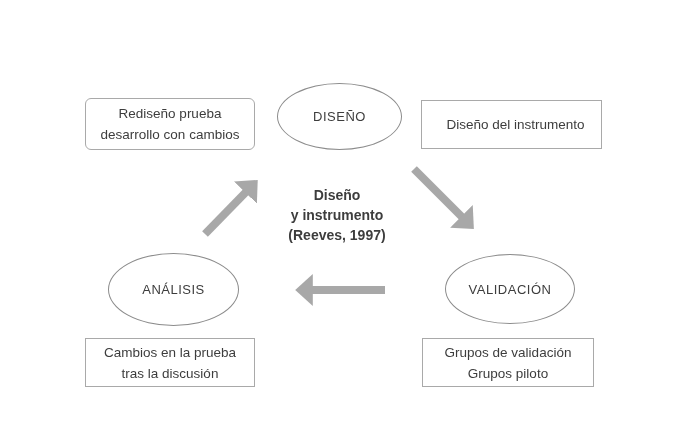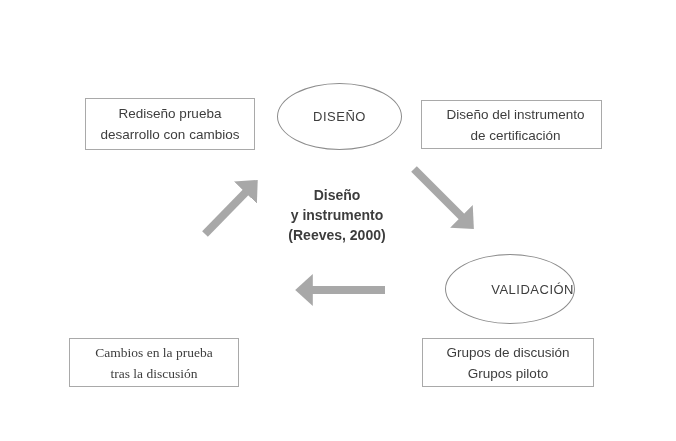--- a/index.html
+++ b/index.html
@@ -17,37 +17,37 @@
   .box {
     position: absolute;
     border: 1px solid #a9a9a9;
     background: #ffffff;
     display: flex; flex-direction: column;
     align-items: center; justify-content: center;
     text-align: center;
     font-size: 13.5px; line-height: 21px;
     color: #3d3d3d;
   }
-  .box-tl { left: 85px;  top: 98px;  width: 168px; height: 50px; }
+  .box-tl { left: 85px;  top: 98px;  width: 168px; height: 50px; border-radius: 6px; }
   .box-tr { left: 421px; top: 100px; width: 171px; height: 47px; padding-left: 8px; }
-  .box-bl { left: 69px;  top: 338px; width: 168px; height: 47px; font-family: Liberation Serif, serif; }
+  .box-bl { left: 85px;  top: 338px; width: 168px; height: 47px; }
   .box-br { left: 422px; top: 338px; width: 170px; height: 47px; }
 
   .ellipse {
     position: absolute;
     border: 1px solid #8c8c8c;
     border-radius: 50%;
     background: #ffffff;
     display: flex; align-items: center; justify-content: center;
     font-size: 13px; letter-spacing: 0.5px;
     color: #3d3d3d;
   }
   .el-diseno     { left: 277px; top: 83px;  width: 123px; height: 65px; }
   .el-analisis   { left: 108px; top: 253px; width: 129px; height: 71px; }
-  .el-validacion { left: 445px; top: 254px; width: 128px; height: 68px; justify-content: flex-end; }
+  .el-validacion { left: 445px; top: 254px; width: 128px; height: 68px; }
 
   .center-label {
     position: absolute;
     left: 262px; top: 185px; width: 150px;
     text-align: center;
     font-size: 14px; font-weight: 600; line-height: 20px;
     color: #3d3d3d;
   }
   .line { display: block; }
 </style>
@@ -67,41 +67,43 @@
     <line x1="385" y1="290" x2="312" y2="290" stroke="#a8a8a8" stroke-width="8" marker-end="url(#ahead)"></line>
   </svg>
 
   <div class="box box-tl">
     <span class="line">Rediseño prueba</span>
     <span class="line">desarrollo con cambios</span>
   </div>
 
   <div class="box box-tr">
     <span class="line">Diseño del instrumento</span>
-    <span class="line">de certificación</span>
   </div>
 
   <div class="box box-bl">
     <span class="line">Cambios en la prueba</span>
     <span class="line">tras la discusión</span>
   </div>
 
   <div class="box box-br">
-    <span class="line">Grupos de discusión</span>
+    <span class="line">Grupos de validación</span>
     <span class="line">Grupos piloto</span>
   </div>
 
   <div class="ellipse el-diseno">
     <span>DISEÑO</span>
   </div>
 
+  <div class="ellipse el-analisis">
+    <span>ANÁLISIS</span>
+  </div>
 
   <div class="ellipse el-validacion">
     <span>VALIDACIÓN</span>
   </div>
 
   <div class="center-label">
     <span class="line">Diseño</span>
     <span class="line">y instrumento</span>
-    <span class="line">(Reeves, 2000)</span>
+    <span class="line">(Reeves, 1997)</span>
   </div>
 
 </div>
 
 </body></html>

